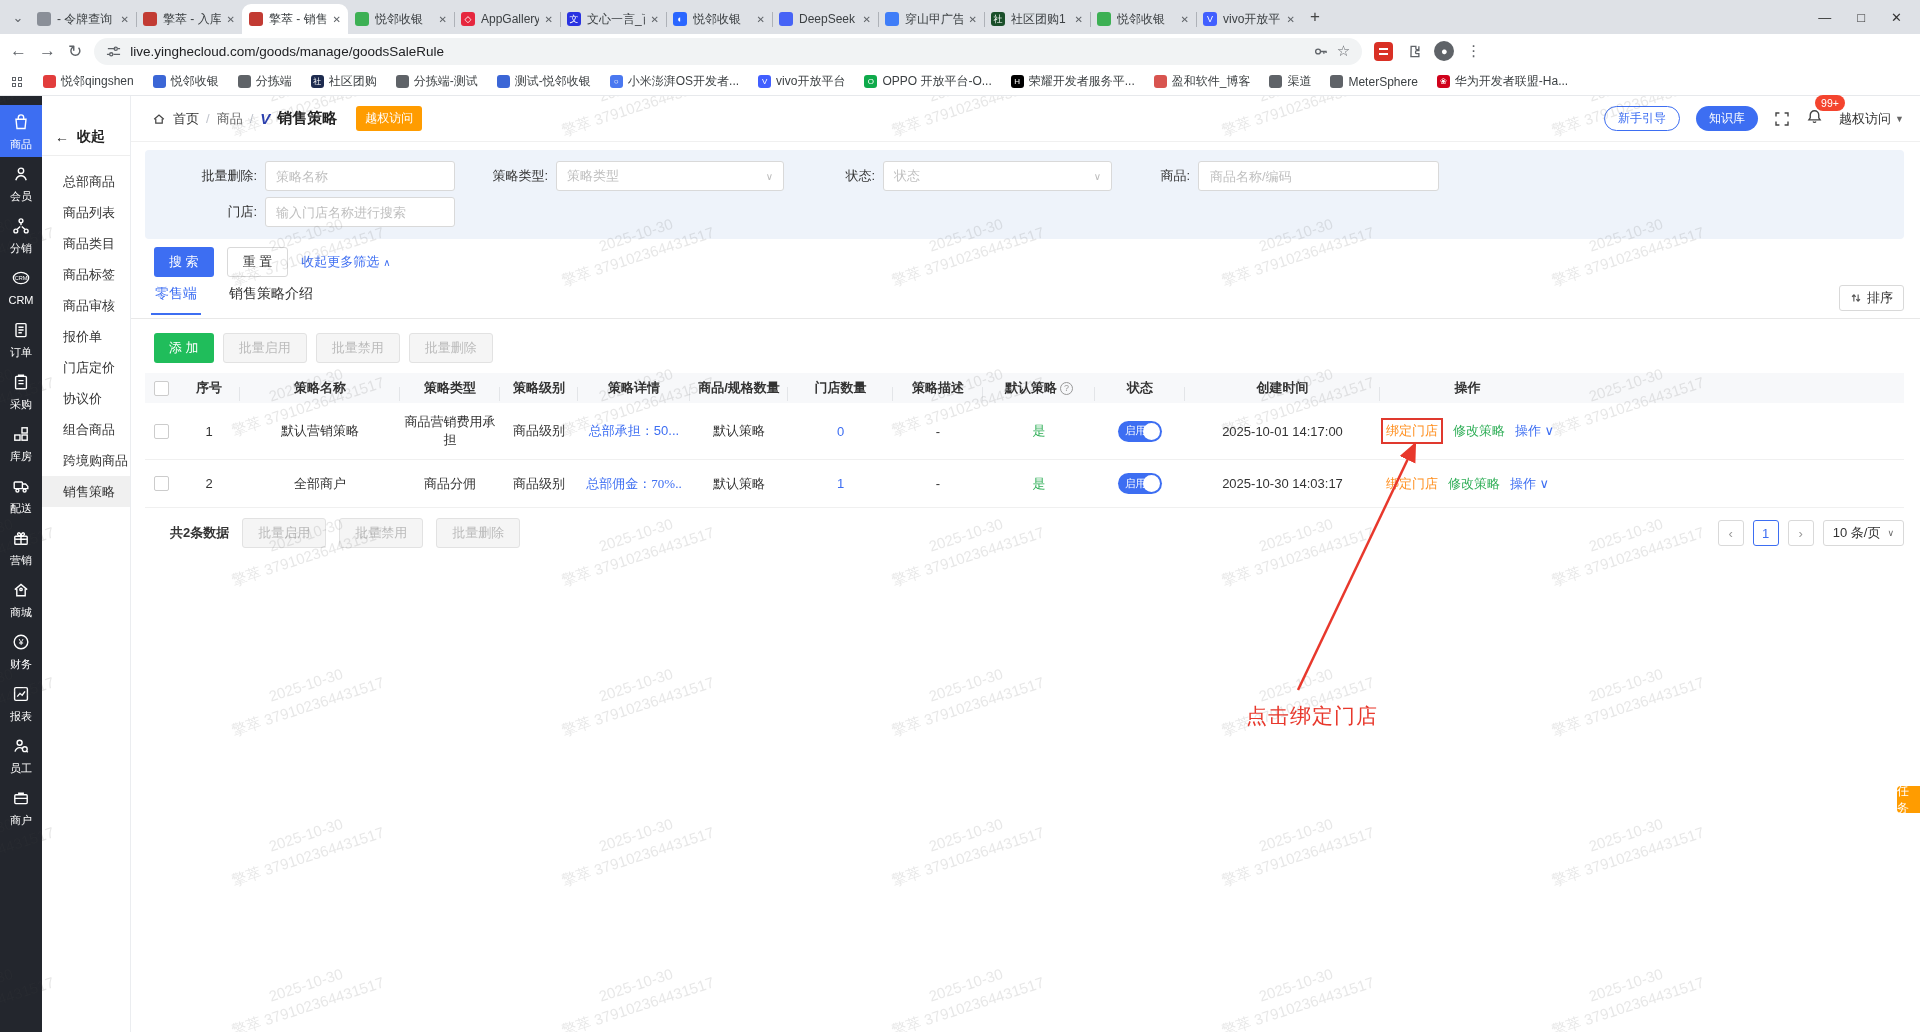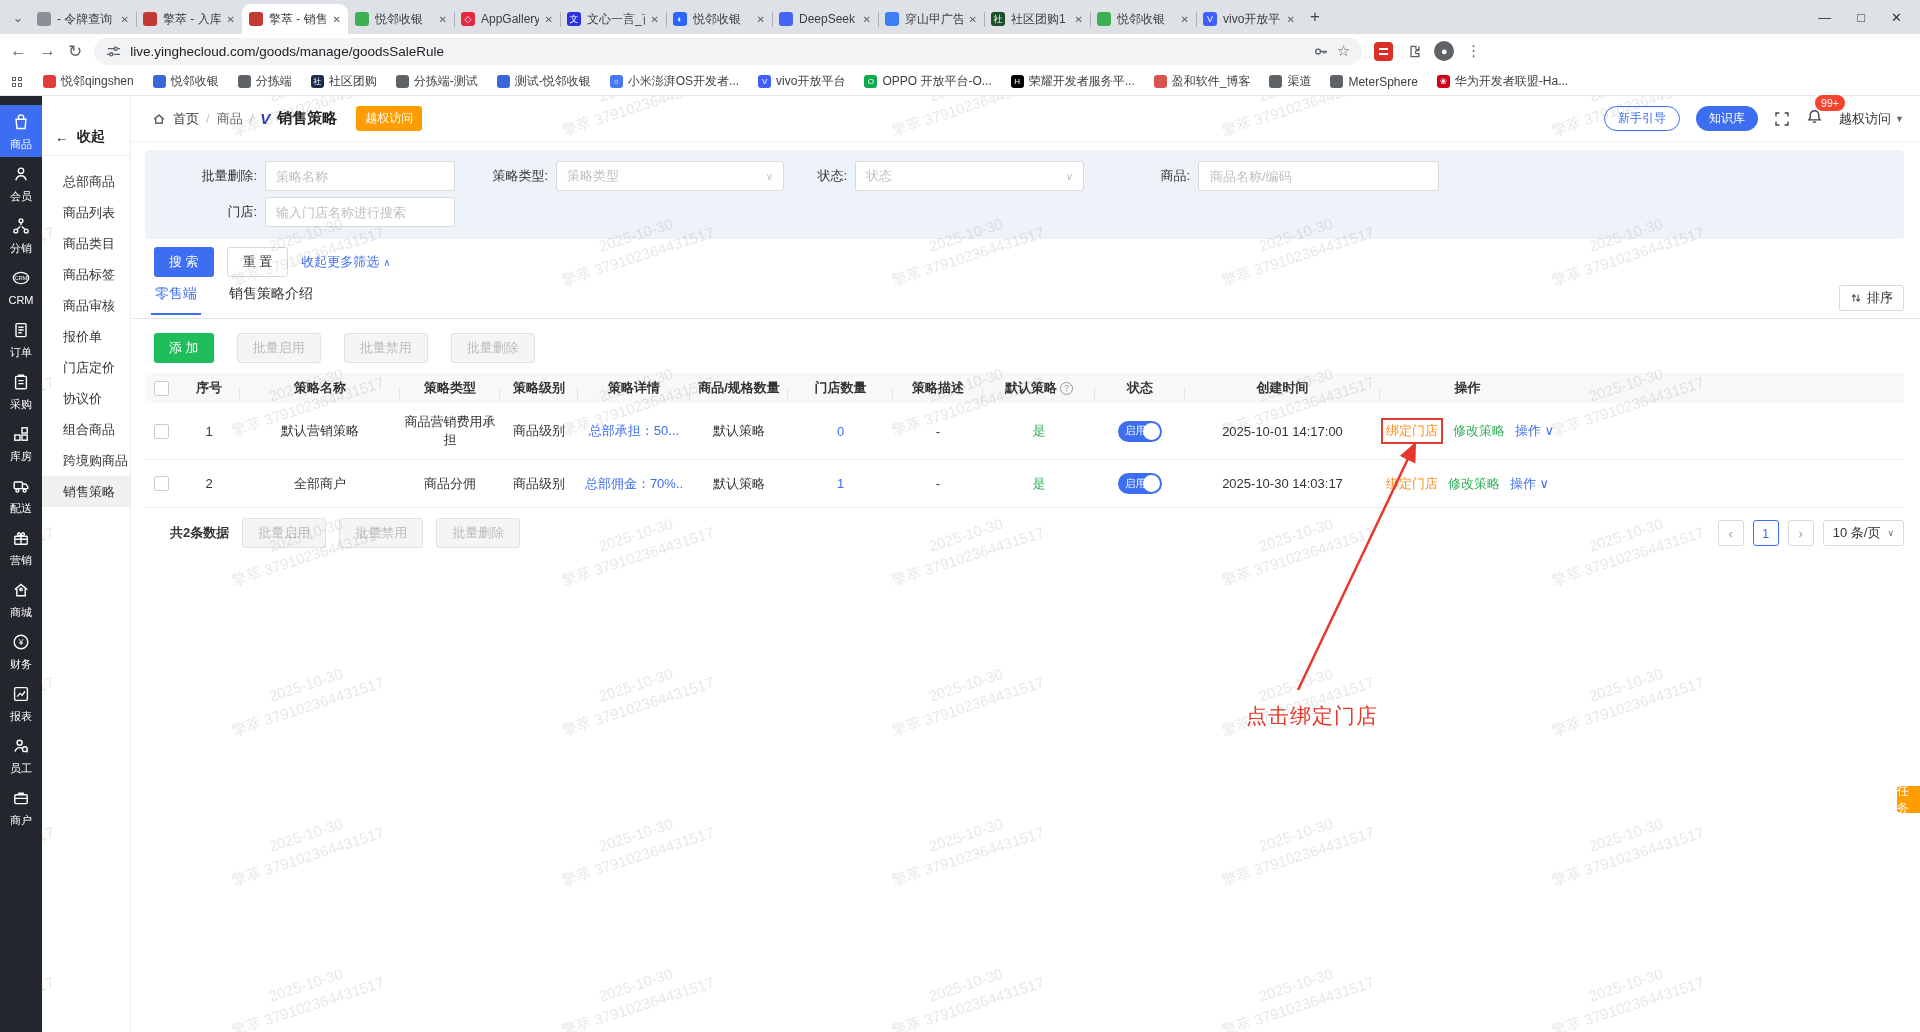--- a/index.html
+++ b/index.html
@@ -76,21 +76,21 @@
   .btn.green { background:#20bd5b; color:#fff; }
   .btn.disabled { background:#f5f5f5; border:1px solid #e2e2e2; color:#bbb; }
   .linkblue { color:#3d6ef2; font-size:13px; display:flex; align-items:center; gap:4px; }
 
   .tabs-row { margin-top:8px; height:34px; display:flex; align-items:flex-start; padding:0 16px 0 24px; border-bottom:1px solid #e8e8e8; position:relative;font-family:Liberation Serif, serif; }
   .vtab { font-size:14px; color:#333; margin-right:32px; padding-bottom:12px; position:relative; }
   .vtab.active { color:#3d6ef2; }
   .vtab.active::after { content:""; position:absolute; left:-4px; right:-4px; bottom:0; border-bottom:2px solid #3d6ef2; }
   .sort-btn { margin-left:auto; height:26px; border:1px solid #d9d9d9; border-radius:3px; background:#fff; display:flex; align-items:center; gap:5px; padding:0 10px; font-size:13px; color:#333; }
 
-  .actions-row { margin:14px 0 0 23px; display:flex; gap:23px; }
+  .actions-row { margin:14px 0 0 23px; display:flex; gap:9px; }
   .table { margin:10px 16px 0 14px; font-size:13px; color:#333; }
   .tr { display:flex; align-items:center; }
   .thead { height:30px; background:#f7f8fa; font-weight:bold; }
   .td, .th { display:flex; align-items:center; justify-content:center; text-align:center; padding:0 4px; flex:none; }
   .th { position:relative; }
   .th.divr::after { content:""; position:absolute; right:0; top:8px; height:14px; border-right:1px solid #e3e5e8; }
   .row { border-bottom:1px solid #f0f0f0; }
   .checkbox { width:15px; height:15px; border:1px solid #ccc; border-radius:2px; background:#fff; display:inline-block; }
   .cell-link { color:#3d6ef2; }
   .green-txt { color:#2fae57; }
@@ -474,21 +474,21 @@
             <span class="f-label">批量删除:</span>
             <input class="f-input" style="width: 190px;" placeholder="策略名称">
           </div>
           <div class="f-field" style="left:333px;">
             <span class="f-label">策略类型:</span>
             <div class="f-select" style="width:228px;">
               <span>策略类型</span>
               <span class="dn">∨</span>
             </div>
           </div>
-          <div class="f-field" style="left:632px;">
+          <div class="f-field" style="left:660px;">
             <span class="f-label">状态:</span>
             <div class="f-select" style="width:229px;">
               <span>状态</span>
               <span class="dn">∨</span>
             </div>
           </div>
           <div class="f-field" style="left:975px;">
             <span class="f-label">商品:</span>
             <input class="f-input" style="width: 241px; padding-left: 11px;" placeholder="商品名称/编码">
           </div>
@@ -604,21 +604,21 @@
               </div>
               <div class="td" style="width: 160px;">
                 <span>全部商户</span>
               </div>
               <div class="td" style="width: 100px;">
                 <span>商品分佣</span>
               </div>
               <div class="td" style="width: 78px;">
                 <span>商品级别</span>
               </div>
-              <div class="td" style="width: 112px;">
+              <div class="td" style="width: 112px; font-family: Liberation Serif, serif;">
                 <span class="cell-link">总部佣金：70%..</span>
               </div>
               <div class="td" style="width: 98px;">
                 <span>默认策略</span>
               </div>
               <div class="td" style="width: 105px;">
                 <span class="cell-link">1</span>
               </div>
               <div class="td" style="width: 90px;">
                 <span>-</span>

